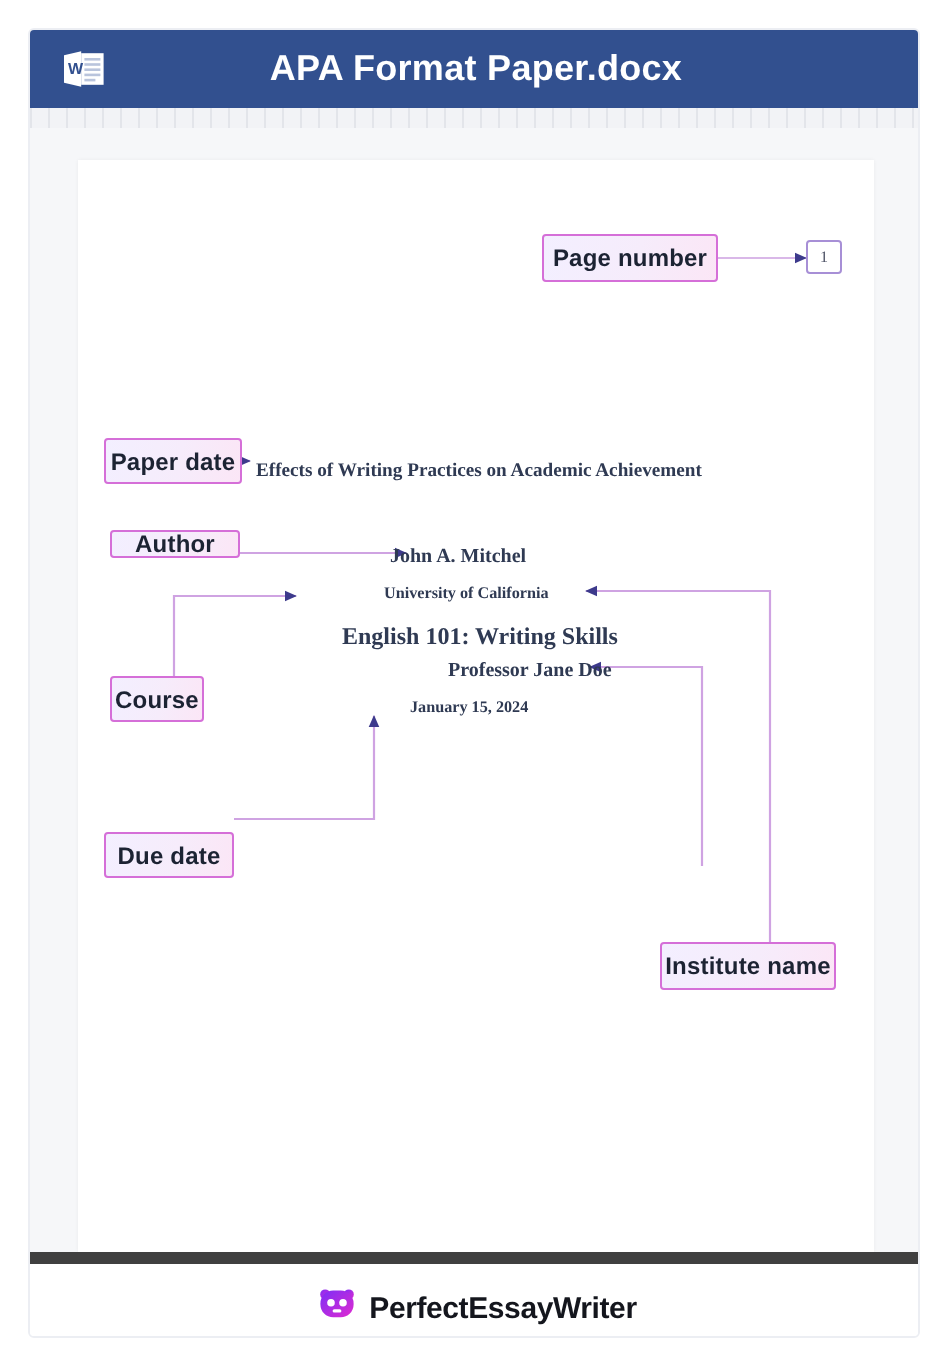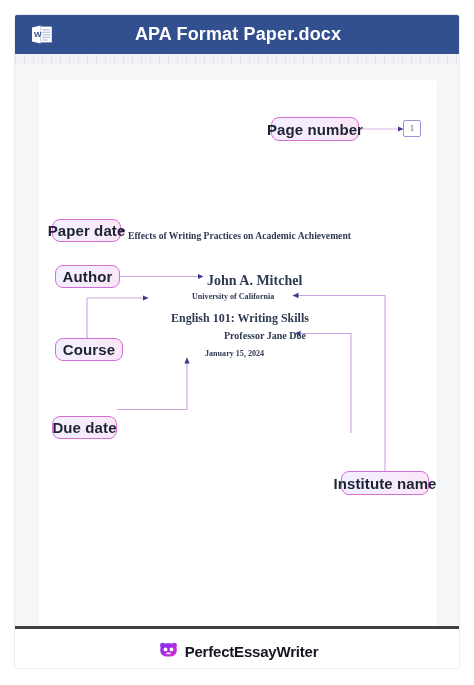--- a/index.html
+++ b/index.html
@@ -102,49 +102,49 @@
     font-family: "Liberation Serif", serif;
     font-weight: bold;
     color: #2f3a53;
     white-space: nowrap;
   }
   #doc-title {
     left: 113px;
     top: 166px;
     font-size: 9.6px;
   }
-  #doc-author   { left: 192px; top: 209px; font-size: 14px; text-align: center; }
+  #doc-author   { left: 180px; top: 209px; font-size: 10px; text-align: center; }
   #doc-institute{ left: 177px; top: 228px; font-size: 8.1px; }
   #doc-course   { left: 156px; top: 247px; font-size: 12px; }
   #doc-instructor{ left: 173px; top: 266px; font-size: 10px; padding-left: 36px; }
   #doc-date     { left: 190px; top: 285px; font-size: 8.1px; }
 
   
   .label {
     position: absolute;
     box-sizing: border-box;
     border: 1.4px solid #d56fd8;
-    border-radius: 8px;
+    border-radius: 2px;
     background: linear-gradient(100deg, #f3efff 0%, #f6ecfb 55%, #fbe6f6 100%);
     color: #1c2333;
-    font-size: 15px;
+    font-size: 12px;
     font-weight: bold;
     display: flex;
     align-items: center;
     justify-content: center;
     letter-spacing: .1px;
     white-space: nowrap;
   }
   #lbl-page-number { left: 256px; top:  53px; width: 88px; height: 24px; }
   #lbl-paper-title { left:  37px; top: 155px; width: 69px; height: 23px; }
-  #lbl-author      { left:  40px; top: 201px; width: 65px; height: 23px; }
-  #lbl-course      { left:  40px; top: 274px; width: 68px; height: 23px; }
+  #lbl-author      { left:  40px; top: 201px; width: 65px; height: 14px; }
+  #lbl-course      { left:  40px; top: 274px; width: 47px; height: 23px; }
   #lbl-due-date    { left:  37px; top: 352px; width: 65px; height: 23px; }
   #lbl-instructor  { left: 303px; top: 369px; width: 66px; height: 24px; }
-  #lbl-institute   { left: 326px; top: 407px; width: 88px; height: 24px; }
+  #lbl-institute   { left: 315px; top: 407px; width: 88px; height: 24px; }
 
   
   #page-num-box {
     position: absolute;
     left: 388px;
     top: 56px;
     width: 18px;
     height: 17px;
     box-sizing: border-box;
     border: 1.2px solid #a78fd6;
@@ -159,21 +159,21 @@
   }
 
   
   #footer {
     position: absolute;
     left: 0;
     top: 611px;
     width: 446px;
     height: 44px;
     background: #ffffff;
-    border-top: 3px solid #404040;
+    border-top: 6px solid #404040;
     display: flex;
     align-items: center;
     justify-content: center;
     gap: 6px;
   }
   #brand-name {
     font-size: 15px;
     font-weight: bold;
     color: #14161d;
     letter-spacing: -.2px;

